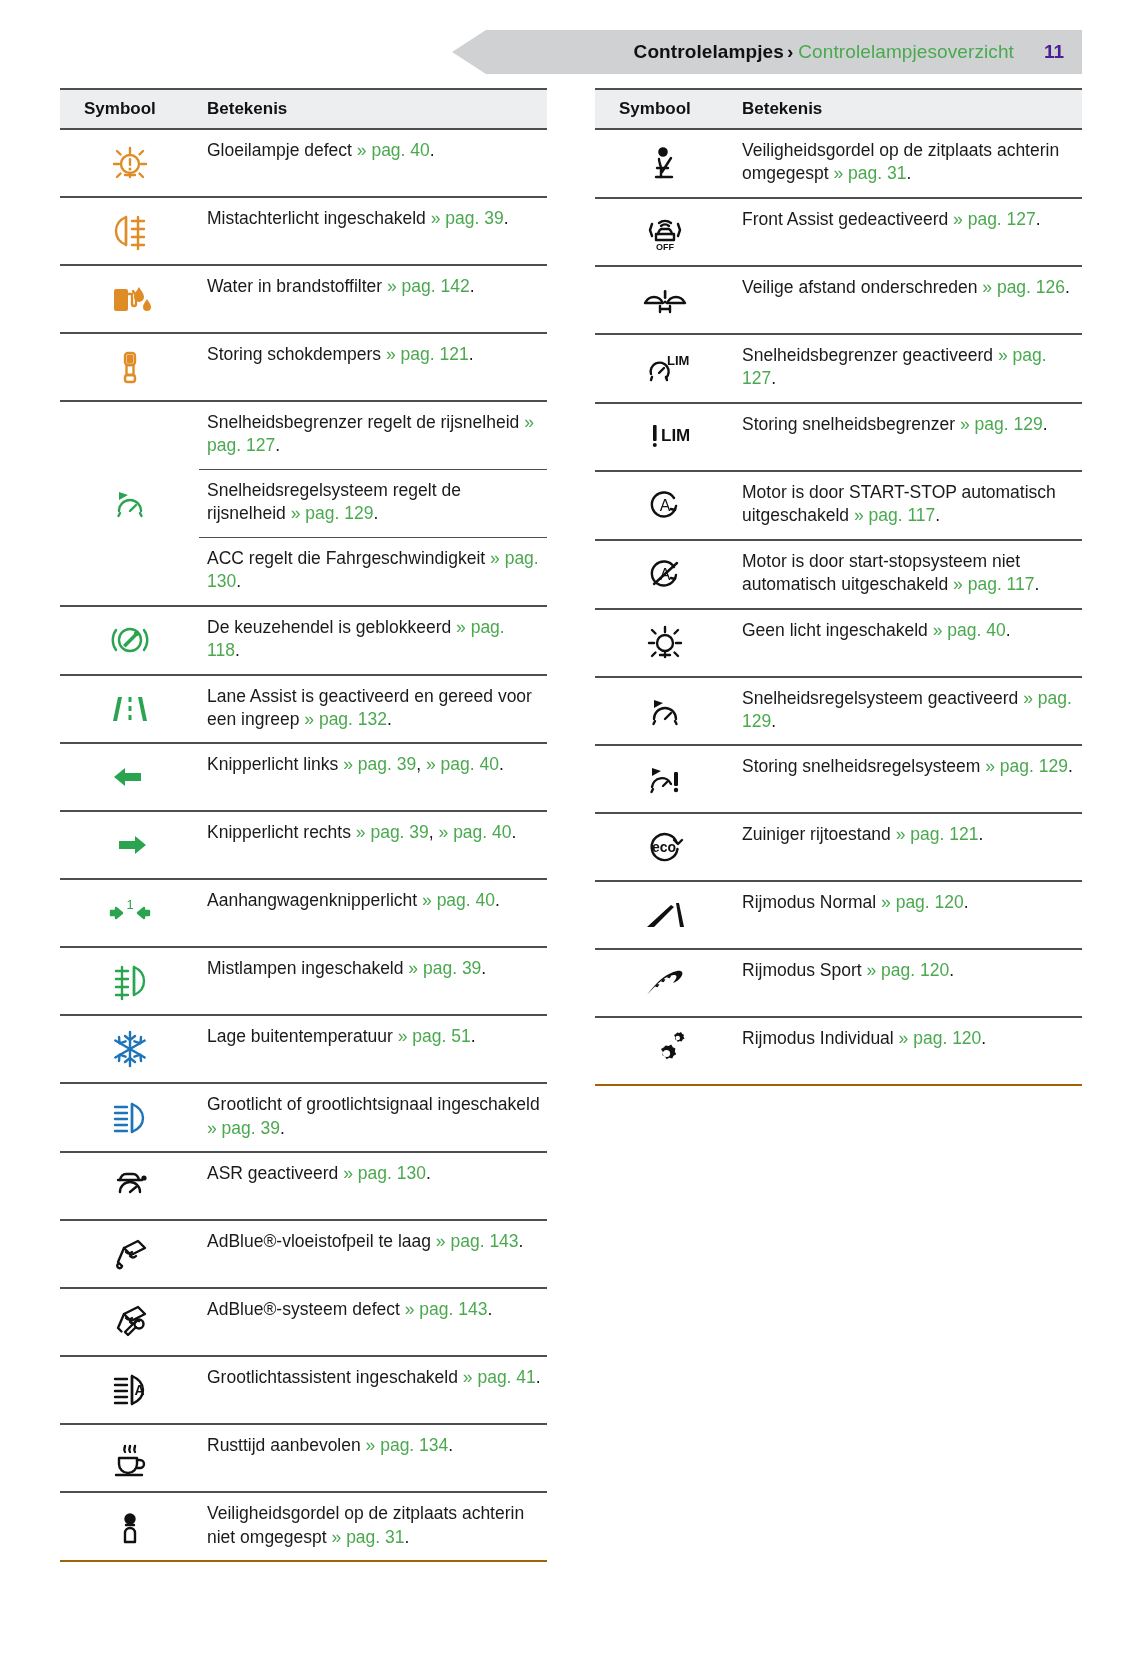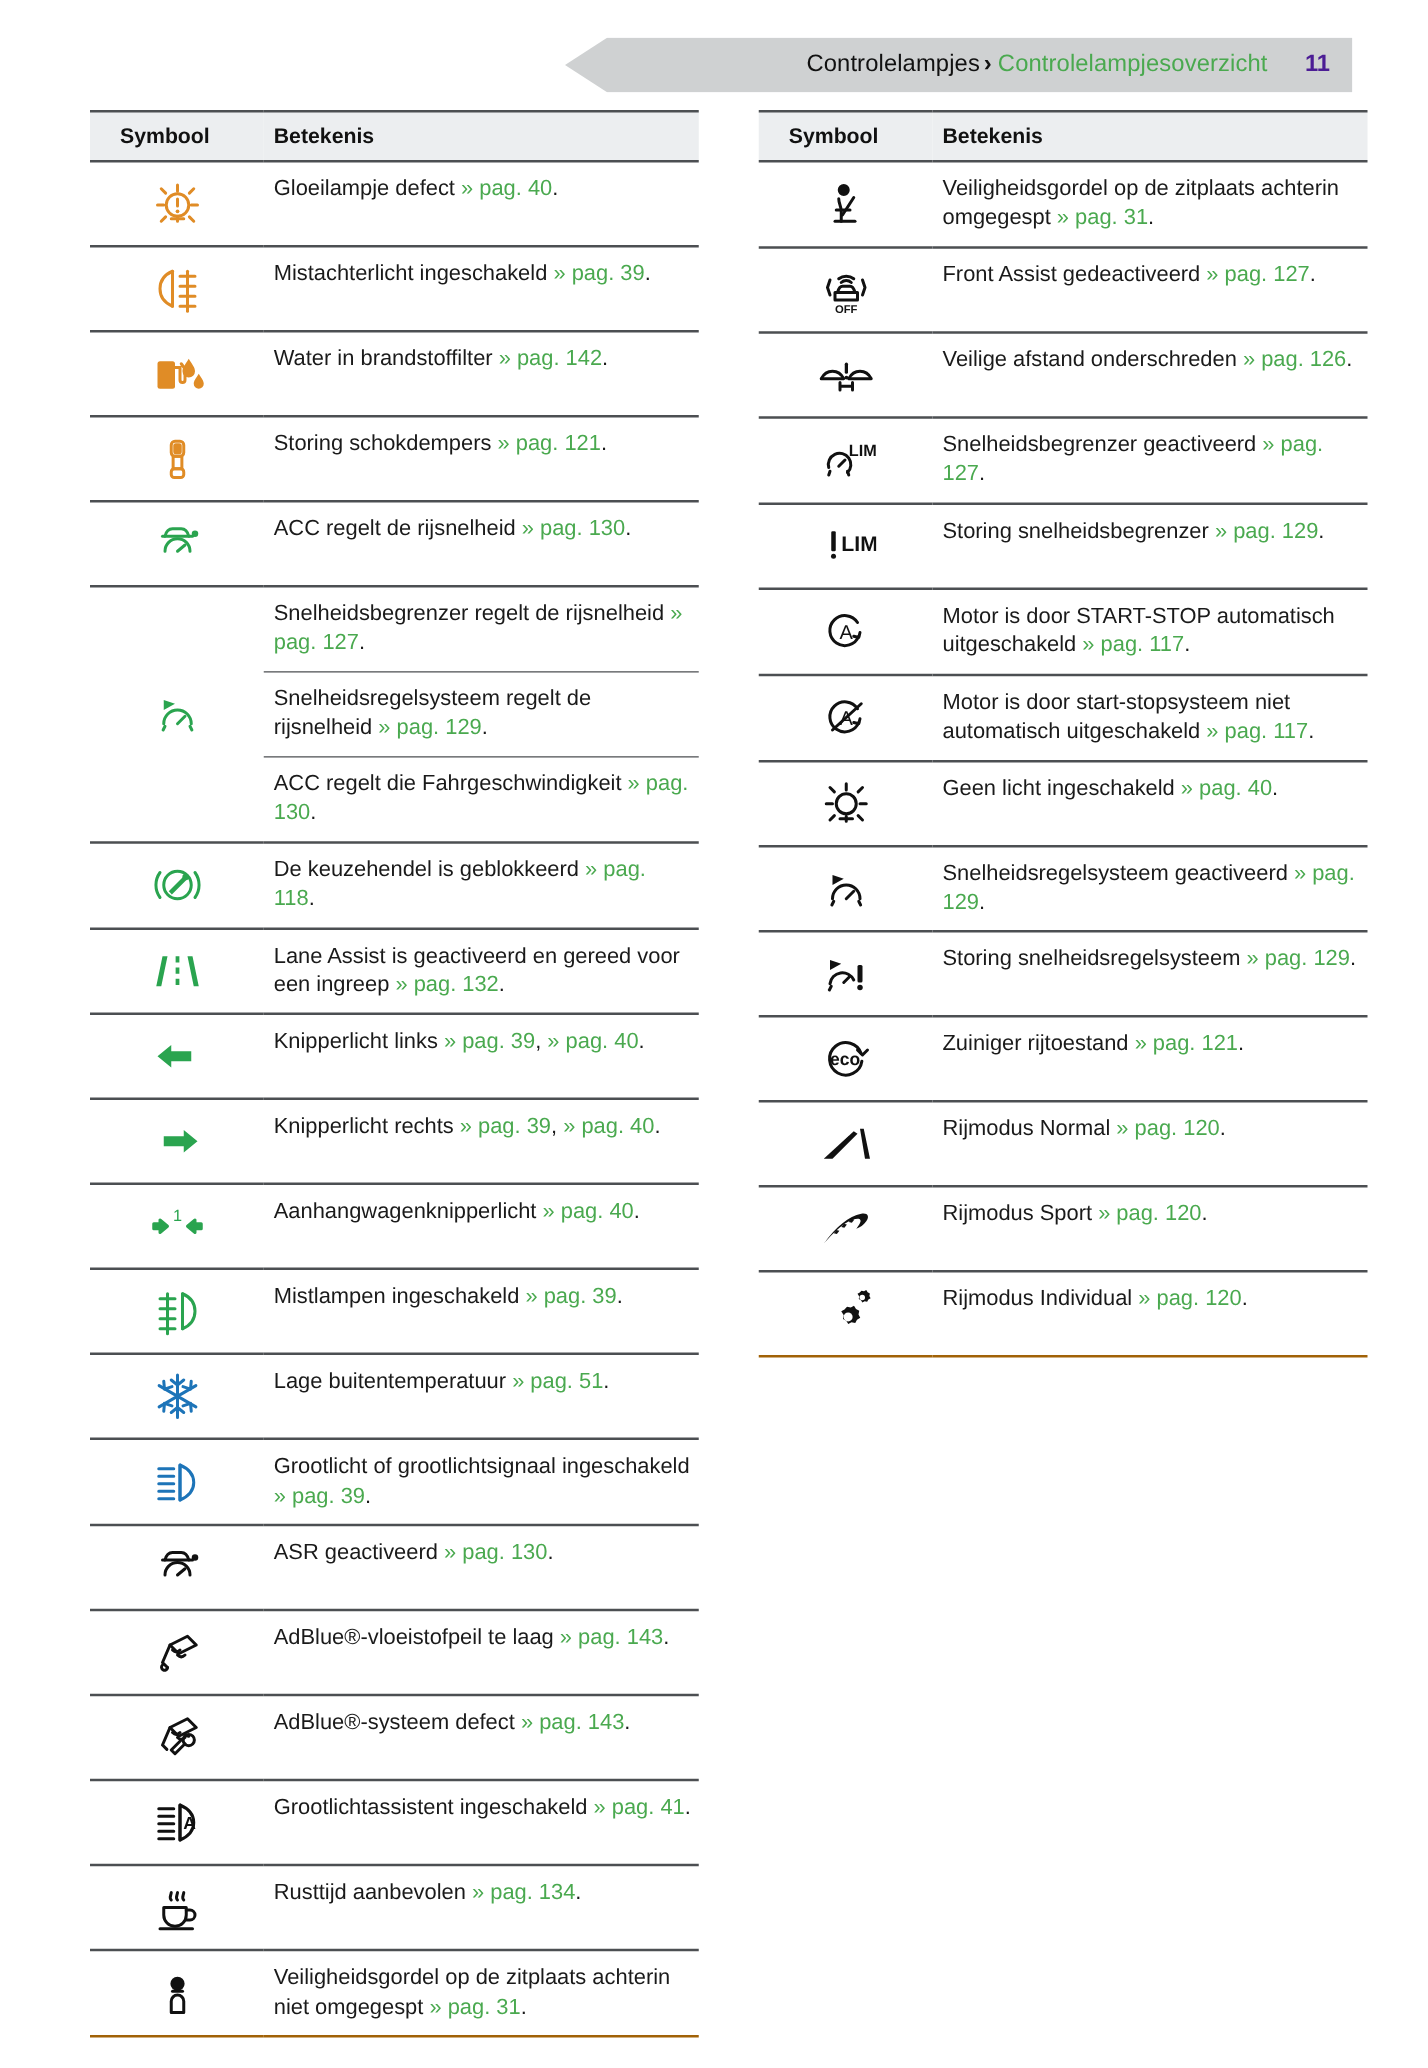--- a/index.html
+++ b/index.html
@@ -23,21 +23,21 @@
     height: 44px;
     display: flex;
     align-items: center;
     justify-content: flex-end;
     padding-right: 18px;
     background: #cfd1d2;
     clip-path: polygon(34px 0, 100% 0, 100% 100%, 34px 100%, 0 50%);
   }
   .page-header .crumb-main {
     font-size: 19px;
-    font-weight: normal;
+    font-weight: bold;
     color: #111;
     letter-spacing: .1px;
   }
   .page-header .crumb-sep {
     font-size: 19px;
     font-weight: bold;
     color: #111;
     margin: 0 5px 0 3px;
   }
   .page-header .crumb-sub {
@@ -51,21 +51,21 @@
     color: #4c1d95;
     margin-left: 28px;
     min-width: 22px;
     text-align: right;
   }
 
   
   .columns {
     position: absolute;
     top: 88px;
-    left: 72px;
+    left: 60px;
     width: 1022px;
     display: flex;
     gap: 48px;
   }
   .col { width: 487px; }
 
   
   table.symtable {
     width: 100%;
     border-collapse: collapse;
@@ -199,36 +199,20 @@
                   <rect x="20.6" y="11.6" width="6.8" height="8.8" rx="2"></rect>
                 </g>
               </svg>
             </td>
             <td class="mean"><span>Storing schokdempers </span><span class="ref">» pag. 121</span><span>.</span></td>
           </tr>
           <tr>
             <td class="sym">
               <svg width="48" height="48" viewBox="0 0 48 48">
                 <g stroke="#2aa44f" fill="none" stroke-width="2.4" stroke-linecap="round" stroke-linejoin="round">
-                  <path d="M14 18c1-4 3-6 6-6h7c3 0 5 2 6 6"></path>
-                  <path d="M12 18h24"></path>
-                  <path d="M14 30a10 10 0 0 1 20 0"></path>
-                  <path d="M24 30l6-5"></path>
-                </g>
-                <g fill="#2aa44f" stroke="none">
-                  <circle cx="38" cy="16" r="2.6"></circle>
-                </g>
-              </svg>
-            </td>
-            <td class="mean"><span>ACC regelt de rijsnelheid </span><span class="ref">» pag. 130</span><span>.</span></td>
-          </tr>
-          <tr>
-            <td class="sym">
-              <svg width="48" height="48" viewBox="0 0 48 48">
-                <g stroke="#2aa44f" fill="none" stroke-width="2.4" stroke-linecap="round" stroke-linejoin="round">
                   <path d="M13 32a11 11 0 0 1 22 0"></path>
                   <path d="M24 32l6-6"></path>
                   <path d="M14 34l-1.5 3M34 34l1.5 3"></path>
                 </g>
                 <g fill="#2aa44f" stroke="none">
                   <path d="M13 13l9 3-9 5z"></path>
                 </g>
               </svg>
             </td>
             <td class="mean group">

